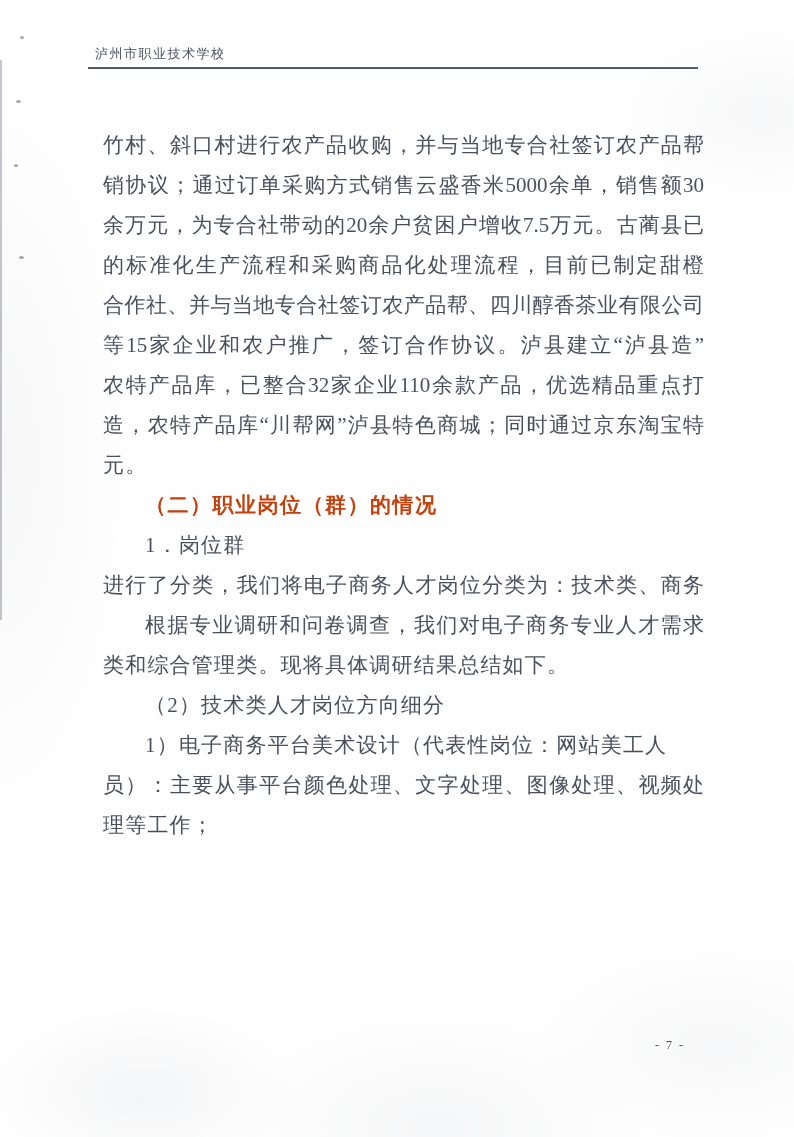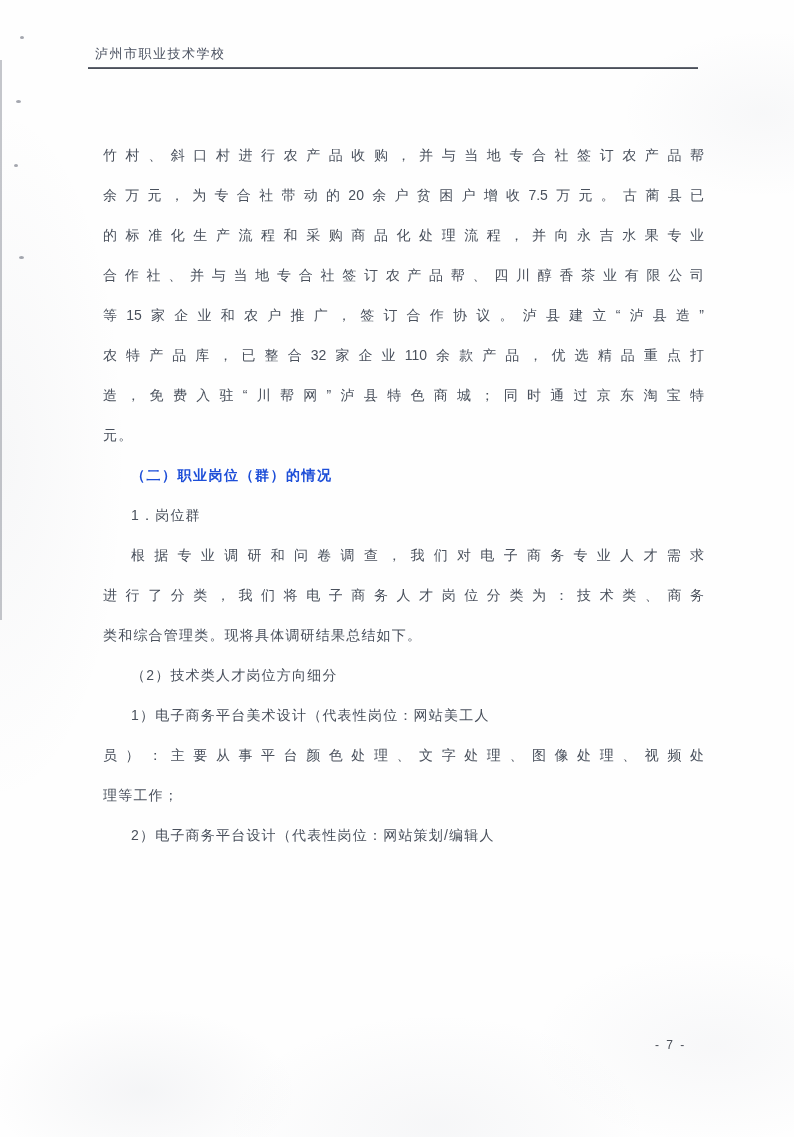--- a/index.html
+++ b/index.html
@@ -6,21 +6,21 @@
     margin: 0;
     padding: 0;
     background: #ffffff;
   }
   #page {
     position: relative;
     width: 794px;
     height: 1137px;
     background: #fefefe;
     overflow: hidden;
-    font-family: Liberation Sans, sans-serif;
+    font-family: Liberation Serif, serif;
   }
   
   #page::before {
     content: "";
     position: absolute;
     inset: 0;
     background:
       radial-gradient(220px 120px at 18% 96%, rgba(120,128,150,0.07), transparent 70%),
       radial-gradient(300px 160px at 55% 99%, rgba(120,128,150,0.06), transparent 70%),
       radial-gradient(260px 140px at 90% 92%, rgba(120,128,150,0.05), transparent 70%),
@@ -62,42 +62,42 @@
     left: 88px;
     top: 67px;
     width: 610px;
     height: 2px;
     background: linear-gradient(#6a6f7a, #40454f);
   }
 
   #text-block {
     position: absolute;
     left: 103px;
-    top: 135px;
+    top: 125px;
     width: 601px;
     color: #49505c;
-    font-size: 14px;
+    font-size: 21px;
   }
   .line {
     height: 40px;
     line-height: 40px;
     letter-spacing: 1.2px;
     white-space: nowrap;
     overflow: visible;
   }
   .line.justify {
     white-space: normal;
     text-align: justify;
     text-align-last: justify;
     letter-spacing: 0;
   }
   .line.indent { text-indent: 2em; }
   .line.heading {
     font-weight: bold;
-    color: #1d4ed8;
+    color: #c2410c;
     letter-spacing: 1.5px;
   }
 
   #page-number {
     position: absolute;
     left: 655px;
     top: 1038px;
     font-size: 12px;
     letter-spacing: 2px;
     color: #4a4f58;
@@ -112,33 +112,33 @@
   <div class="speck s1"></div>
   <div class="speck s2"></div>
   <div class="speck s3"></div>
   <div class="speck s4"></div>
 
   <div id="header-text">泸州市职业技术学校</div>
   <div id="header-rule"></div>
 
   <div id="text-block">
       <div class="line justify">竹村、斜口村进行农产品收购，并与当地专合社签订农产品帮</div>
+      <div class="line justify">销协议；通过订单采购方式销售云盛香米5000余单，销售额30</div>
       <div class="line justify">余万元，为专合社带动的20余户贫困户增收7.5万元。古蔺县已</div>
-      <div class="line justify">的标准化生产流程和采购商品化处理流程，并向永吉水果专业</div>
+      <div class="line justify">的标准化生产流程和采购商品化处理流程，目前已制定甜橙</div>
       <div class="line justify">合作社、并与当地专合社签订农产品帮、四川醇香茶业有限公司</div>
       <div class="line justify">等15家企业和农户推广，签订合作协议。泸县建立“泸县造”</div>
       <div class="line justify">农特产品库，已整合32家企业110余款产品，优选精品重点打</div>
-      <div class="line justify">造，免费入驻“川帮网”泸县特色商城；同时通过京东淘宝特</div>
+      <div class="line justify">造，农特产品库“川帮网”泸县特色商城；同时通过京东淘宝特</div>
       <div class="line">元。</div>
       <div class="line indent heading">（二）职业岗位（群）的情况</div>
       <div class="line indent">1．岗位群</div>
+      <div class="line justify">进行了分类，我们将电子商务人才岗位分类为：技术类、商务</div>
       <div class="line justify indent">根据专业调研和问卷调查，我们对电子商务专业人才需求</div>
-      <div class="line justify">进行了分类，我们将电子商务人才岗位分类为：技术类、商务</div>
       <div class="line">类和综合管理类。现将具体调研结果总结如下。</div>
       <div class="line indent">（2）技术类人才岗位方向细分</div>
       <div class="line indent">1）电子商务平台美术设计（代表性岗位：网站美工人</div>
       <div class="line justify">员）：主要从事平台颜色处理、文字处理、图像处理、视频处</div>
       <div class="line">理等工作；</div>
-      <div class="line indent">2）电子商务平台设计（代表性岗位：网站策划/编辑人</div>
     </div>
 
   <div id="page-number">- 7 -</div>
 </div>
 
 </body></html>

